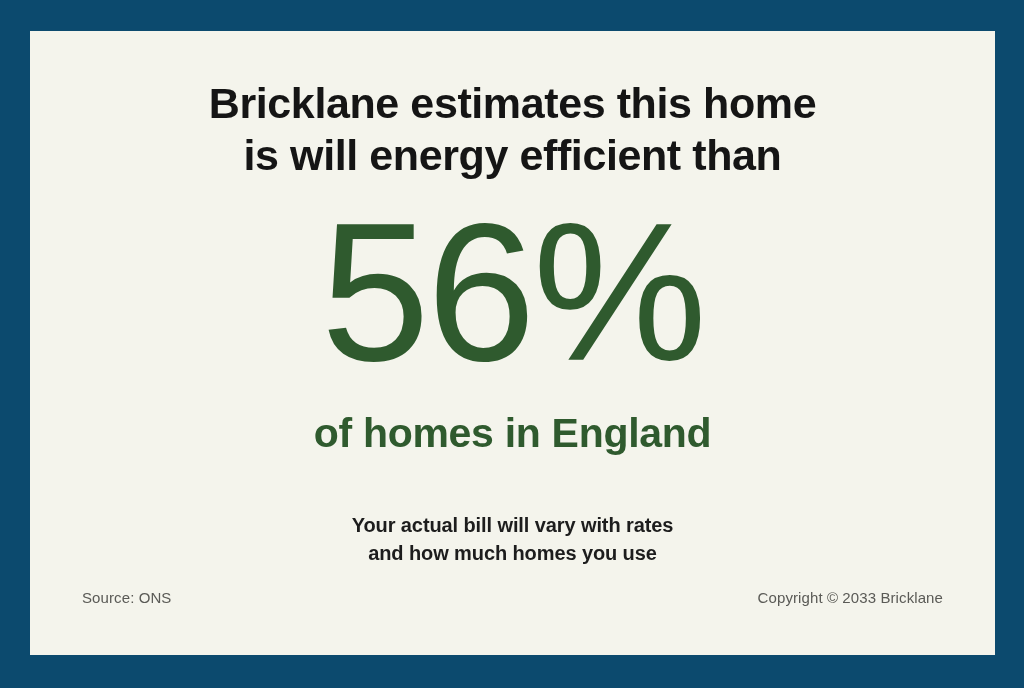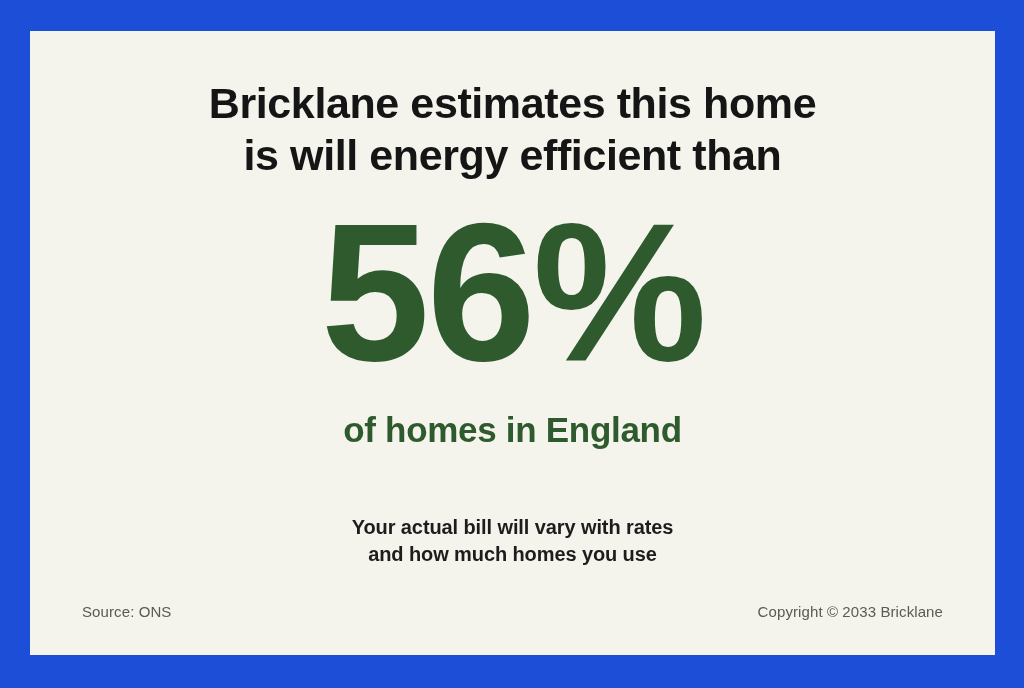--- a/index.html
+++ b/index.html
@@ -11,21 +11,21 @@
     height: 688px;
     background: #2d5228;
     font-family: "Liberation Sans", sans-serif;
     overflow: hidden;
   }
 
   #card-frame {
     position: relative;
     width: 1024px;
     height: 688px;
-    background: #1d4ed8;
+    background: #0c4a6e;
     box-sizing: border-box;
     padding: 31px 29px 33px 30px;
   }
 
   #card-panel {
     position: relative;
     width: 100%;
     height: 100%;
     background: #f4f4ec;
     box-sizing: border-box;
@@ -50,59 +50,59 @@
     display: block;
     white-space: nowrap;
   }
 
   
   .stat-value {
     margin: 0;
     padding-top: 14px;
     color: #2f5a2e;
     font-size: 196px;
-    font-weight: 700;
+    font-weight: 400;
     line-height: 1.0;
     letter-spacing: -3px;
     text-align: center;
   }
 
   .stat-subtitle {
     margin: 0;
     padding-top: 20px;
     color: #2f5a2e;
-    font-size: 35px;
+    font-size: 41px;
     font-weight: 600;
     line-height: 1.1;
     letter-spacing: -0.3px;
     text-align: center;
   }
 
   
   .disclaimer {
-    margin: 8px;
+    margin: 0;
     padding-top: 56px;
     text-align: center;
     color: #1d1d1d;
     font-size: 20px;
     font-weight: 700;
     line-height: 1.38;
     letter-spacing: -0.1px;
   }
   .disclaimer-line {
     display: block;
     white-space: nowrap;
   }
 
   
   .footer {
     position: absolute;
     left: 0;
     right: 0;
-    bottom: 35px;
+    bottom: 49px;
     display: flex;
     justify-content: space-between;
     align-items: baseline;
     padding: 0 52px;
     box-sizing: border-box;
     pointer-events: none;
   }
   .footer-text {
     color: #5a5a56;
     font-size: 15px;

